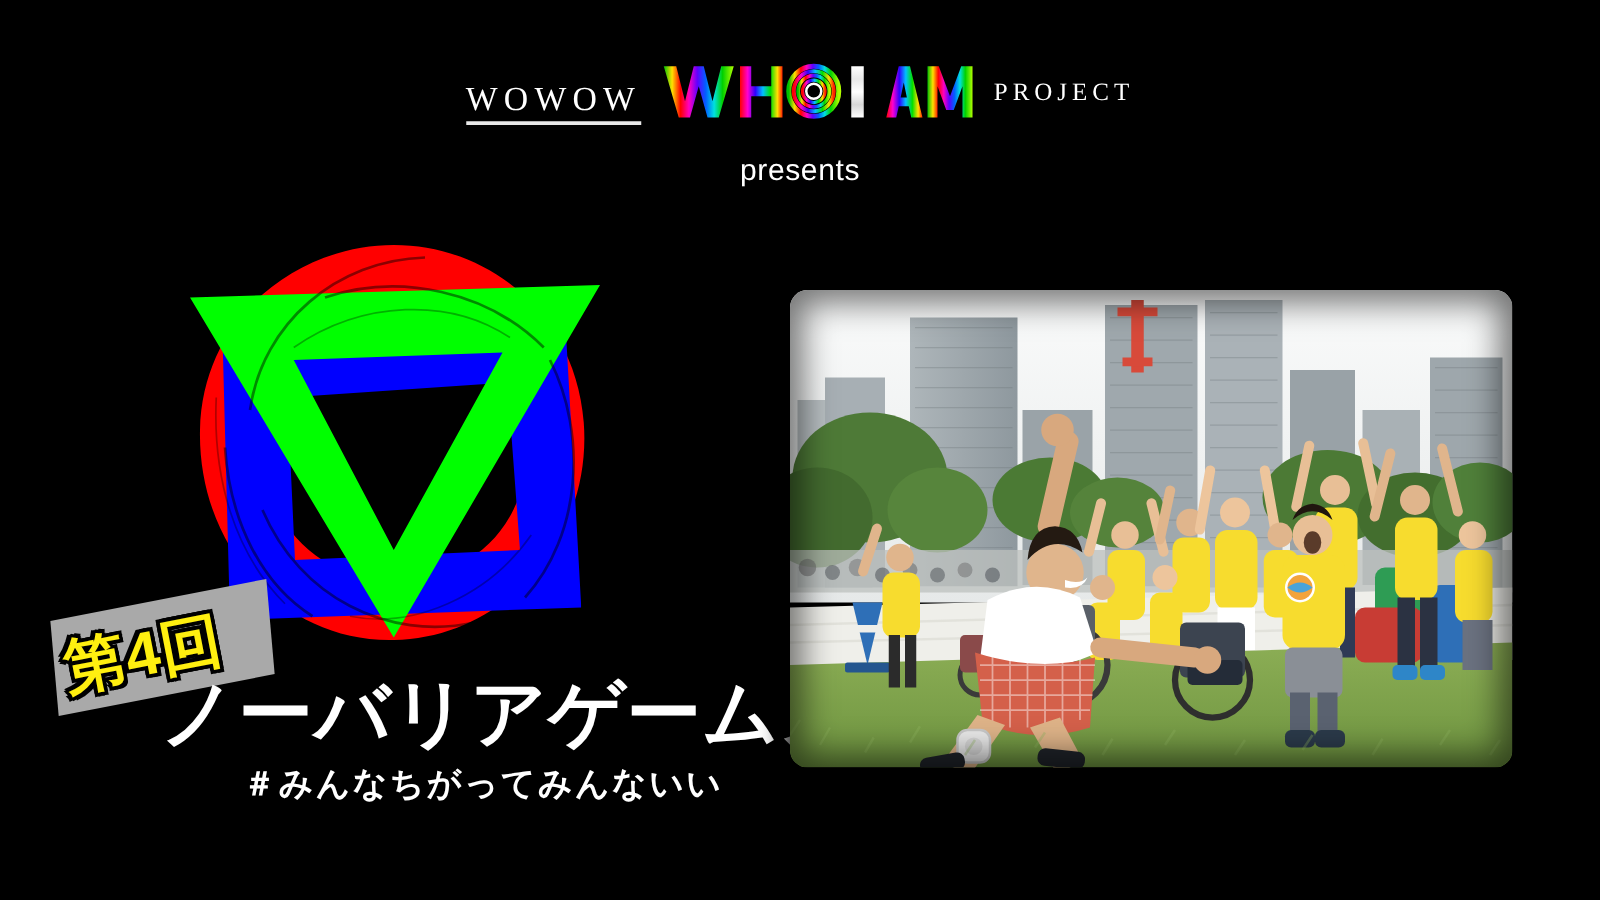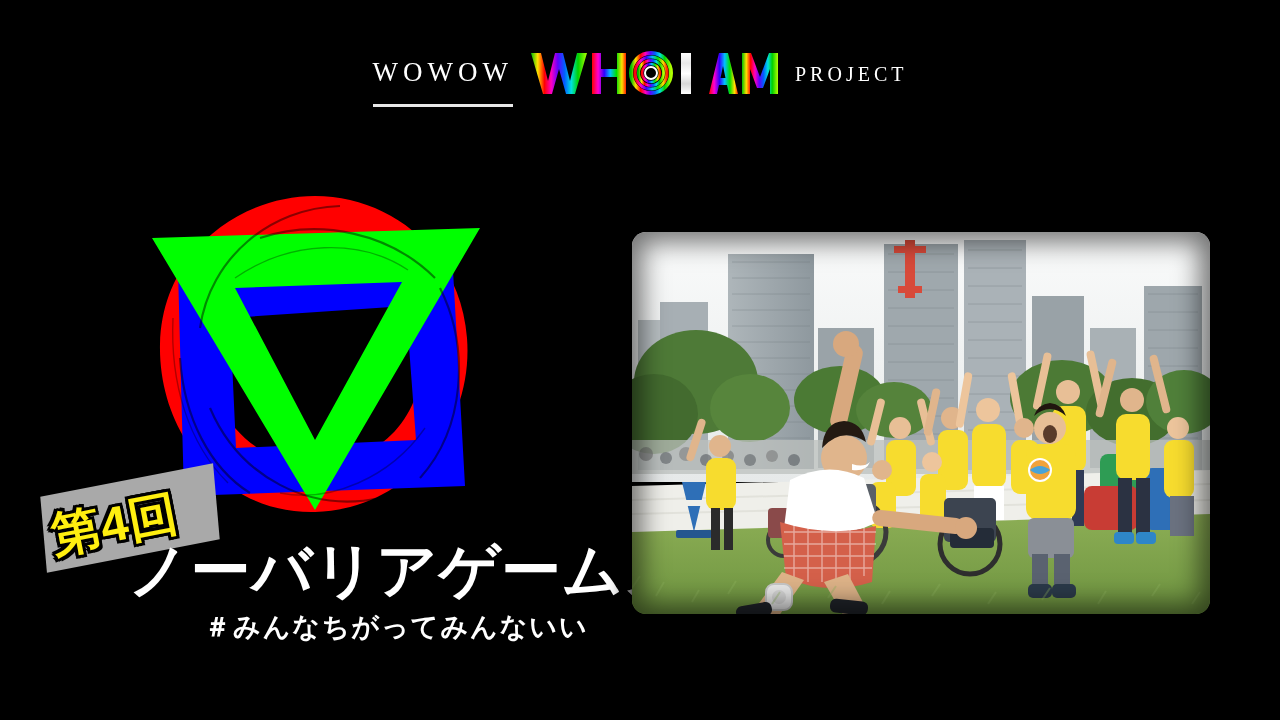--- a/index.html
+++ b/index.html
@@ -30,21 +30,21 @@
     align-items: center;
     justify-content: center;
     gap: 16px;
   }
   #wowow-wordmark {
     color: #ffffff;
     font-family: "Liberation Serif", serif;
     font-size: 27px;
     letter-spacing: 5px;
     line-height: 1;
-    padding-bottom: 18px;
+    padding-bottom: 4px;
     border-bottom: 3px solid #e8e8e8;
     transform: translateY(2px);
     margin-top: 16px;
   }
   #whoiam-wordmark {
     display: flex;
     align-items: center;
     gap: 0px;
     height: 52px;
   }
@@ -126,21 +126,21 @@
     font-size: 60px;
     font-weight: bold;
     color: #ffffff;
     letter-spacing: 1px;
     line-height: 70px;
     white-space: nowrap;
     text-shadow: 2px 2px 0 rgba(0,0,0,0.9);
   }
   #program-hashtag {
     position: absolute;
-    left: 176px;
+    left: 166px;
     top: 132px;
     font-size: 27px;
     font-weight: bold;
     color: #ffffff;
     letter-spacing: 2px;
     line-height: 34px;
     white-space: nowrap;
   }
 
   
@@ -230,20 +230,21 @@
 
         <path d="M180,47 L190,6 L199,6 L209,47 L200,47 L198,38 L190,38 L188,47 Z M191.5,31 L196.5,31 L194,19 Z" fill="url(#rb2)"></path>
 
         <path d="M213,47 L213,6 L222,6 L231,30 L240,6 L249,6 L249,47 L241,47 L241,22 L234,41 L228,41 L221,22 L221,47 Z" fill="url(#rb)"></path>
       </svg>
     </div>
 
     <div id="project-wordmark">PROJECT</div>
   </div>
 
+  <div id="presents-line">presents</div>
 
   <div id="logo-mark">
     <svg viewBox="0 0 350 352">
       <defs>
         <clipPath id="circClip">
           <path d="M175,18
                    C250,18 320,72 327,160
                    C334,252 265,332 175,334
                    C85,336 18,258 20,166
                    C22,74 100,18 175,18 Z

